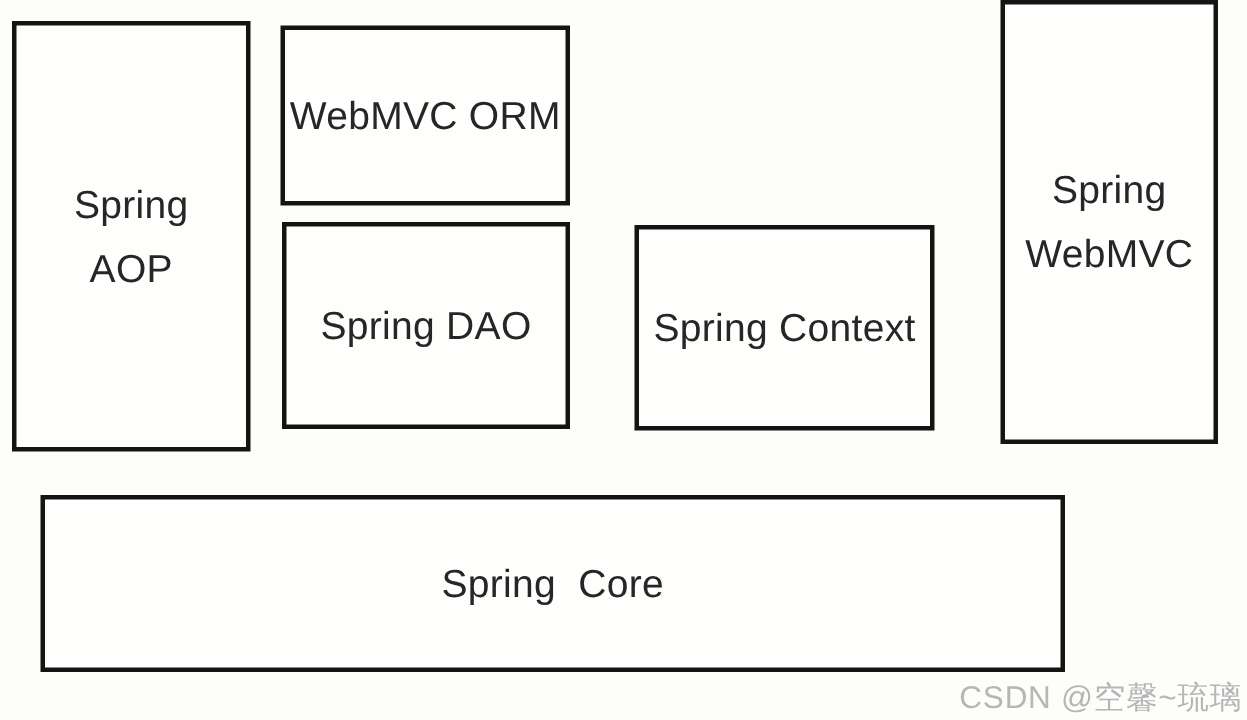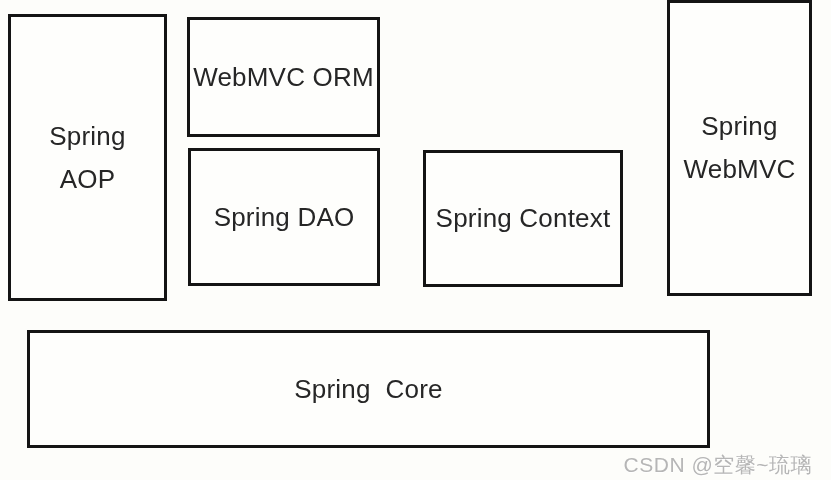--- a/index.html
+++ b/index.html
@@ -39,21 +39,21 @@
   
   .b-aop     { left: 8px;   top: 14px;  width: 159px; height: 287px; }
   .b-orm     { left: 187px; top: 17px;  width: 193px; height: 120px; }
   .b-dao     { left: 188px; top: 148px; width: 192px; height: 138px; }
   .b-web     { left: 422px; top: 15px;  width: 216px; height: 119px; }
   .b-context { left: 423px; top: 150px; width: 200px; height: 137px; }
   .b-webmvc  { left: 667px; top: 0px;   width: 145px; height: 296px; }
   .b-core    { left: 7px;   top: 330px; width: 683px; height: 118px; margin-left: 20px; }
   .watermark {
     position: absolute;
-    right: 19px;
+    right: 3px;
     top: 451px;
     font-size: 21px;
     color: var(--watermark);
     text-shadow: 0 1px 0 #ffffff;
     letter-spacing: 0.5px;
   }
 </style>
 </head>
 <body>
 

